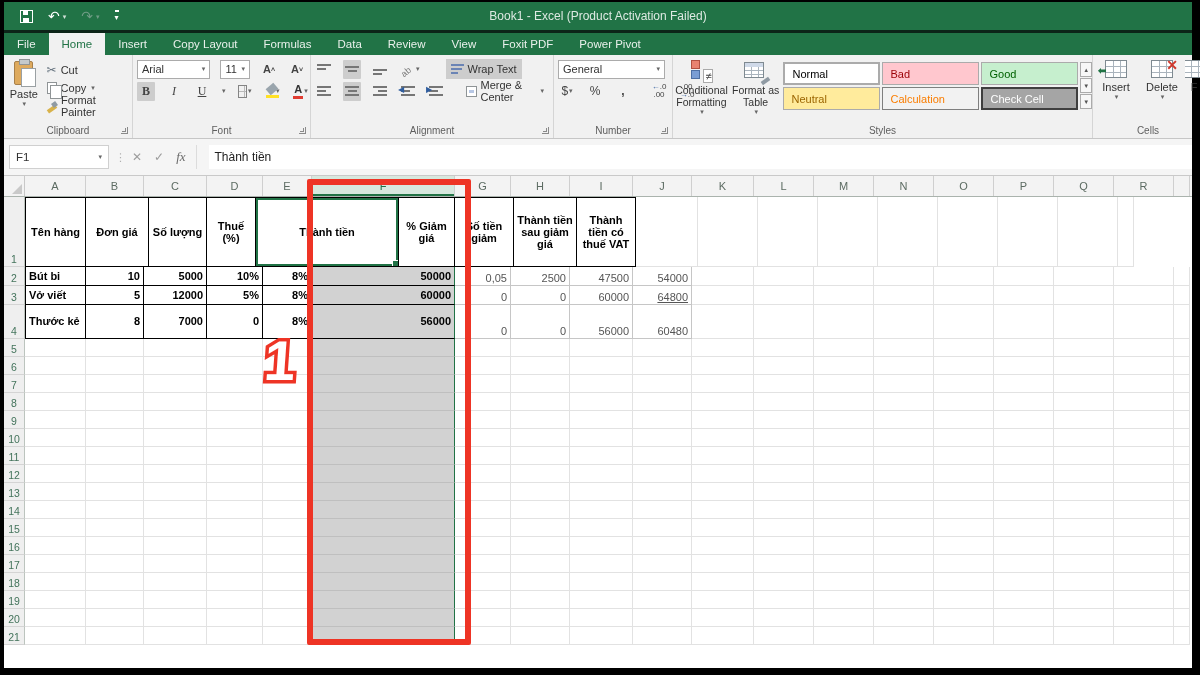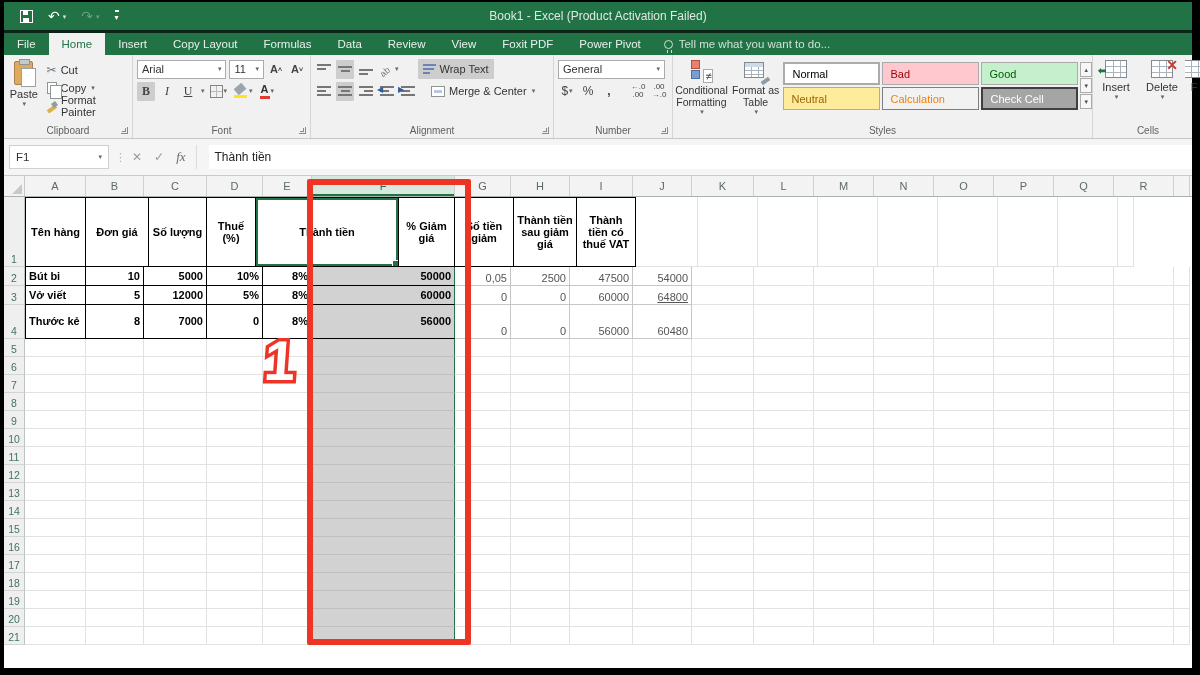--- a/index.html
+++ b/index.html
@@ -31,21 +31,21 @@
   .bulb::after { content:""; position:absolute; left:2px; top:9px; width:3px; height:3px; border-left:1.5px solid #cfe0d6; border-right:1.5px solid #cfe0d6; }
 
   
   .ribbon { height:84px; background:#f1f1f1; border-bottom:1px solid #c6c6c6; display:flex; flex:none; }
   .rgroup { position:relative; border-right:1px solid #d5d5d5; flex:none; padding-top:3px; }
   .glabel { position:absolute; bottom:2px; left:0; right:0; text-align:center; font-size:10px; color:#5e5e5e; }
   .launcher { position:absolute; bottom:4px; right:4px; width:7px; height:7px;
     border-right:1px solid #8a8a8a; border-bottom:1px solid #8a8a8a; }
   .launcher::before { content:""; position:absolute; right:1px; bottom:1px; width:3px; height:3px;
     border-right:1px solid #8a8a8a; border-bottom:1px solid #8a8a8a; }
-  .rrow { display:flex; align-items:center; gap:3px; height:22px; padding:0 4px; }
+  .rrow { display:flex; align-items:center; gap:10px; height:22px; padding:0 4px; }
   .rbtn { min-width:18px; height:19px; display:flex; align-items:center; justify-content:center;
     font-size:12px; color:#444; border-radius:1px; padding:0 2px; }
   .rbtn.hl { background:#cdcdcd; }
   .dd { font-size:7px; color:#666; margin-left:1px; }
   .combo { background:#fff; border:1px solid #ababab; height:19px; display:flex; align-items:center;
     justify-content:space-between; font-size:11px; color:#333; padding:0 4px; }
 
   
   .g-clip { width:129px; display:flex; }
   .paste-big { width:42px; height:62px; display:flex; flex-direction:column; align-items:center; font-size:11px; color:#333; padding-top:3px; }
@@ -197,24 +197,20 @@
         <div class="tab active">Home</div>
         <div class="tab">Insert</div>
         <div class="tab">Copy Layout</div>
         <div class="tab">Formulas</div>
         <div class="tab">Data</div>
         <div class="tab">Review</div>
         <div class="tab">View</div>
         <div class="tab">Foxit PDF</div>
         <div class="tab">Power Pivot</div>
       </div>
-    <div class="tellme">
-      <span class="bulb"></span>
-      <span>Tell me what you want to do...</span>
-    </div>
   </div>
 
   <div class="ribbon">
 
     <div class="rgroup g-clip">
       <div class="paste-big">
         <span class="clipboard-ic"></span>
         <span>Paste</span>
         <span class="dd">▾</span>
       </div>

